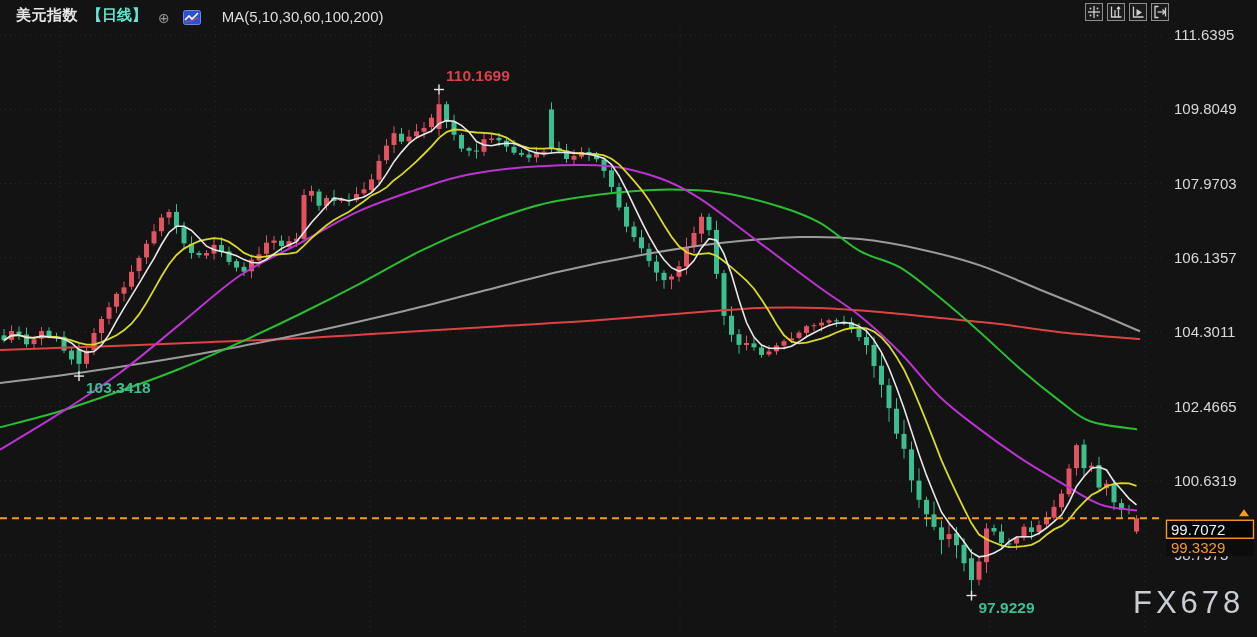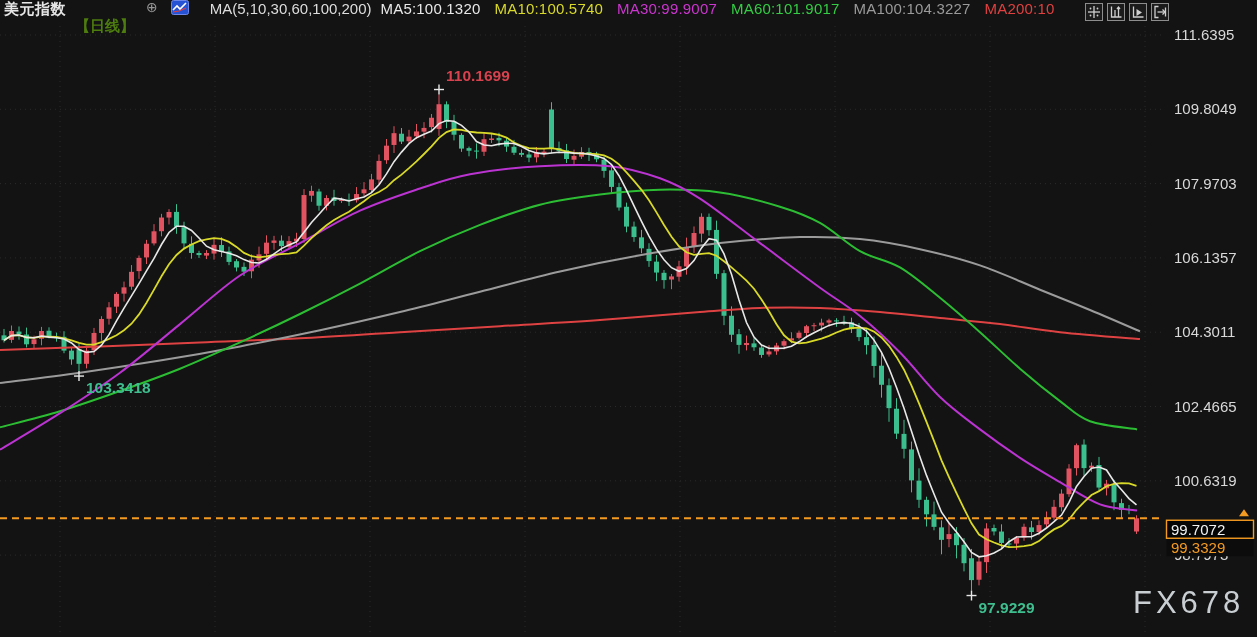--- a/index.html
+++ b/index.html
@@ -2,24 +2,24 @@
 <html><head>
 <meta charset="utf-8">
 <style>
   html,body{margin:0;padding:0;background:#121312;}
   body{width:1257px;height:637px;position:relative;overflow:hidden;
        font-family:"Liberation Sans","DejaVu Sans",sans-serif;}
   #stage{position:absolute;inset:0;width:1257px;height:637px;}
   #chart{position:absolute;left:0;top:0;}
   
   #topbar{position:absolute;left:0;top:0;width:1016px;height:25px;display:flex;
-          align-items:flex-start;gap:9px;padding-left:4px;box-sizing:border-box;
+          align-items:flex-end;gap:9px;padding-left:16px;box-sizing:border-box;
           font-size:15px;z-index:5;white-space:nowrap;}
   .tb-title{color:#e6e6e6;font-weight:bold;letter-spacing:.5px;}
-  .tb-period{color:#4d7c0f;font-weight:bold;margin-top:17px;}
+  .tb-period{color:#5eead4;font-weight:bold;margin-top:17px;}
   .tb-plus{color:#979797;font-size:14px;line-height:1;margin-left:2px;cursor:pointer;}
   .tb-chart-icon{display:inline-flex;margin-left:4px;cursor:pointer;}
   .tb-ma-settings{color:#dddddd;margin-left:12px;}
   #ma-values{display:flex;gap:14px;}
   #ma-values span{letter-spacing:.2px;}
   #win-icons{position:absolute;right:88px;top:3px;display:flex;gap:4px;z-index:6;}
   .win-btn{width:18px;height:18px;border:1px solid #8d8d8d;background:#1b1b1b;
            display:flex;align-items:center;justify-content:center;cursor:pointer;box-sizing:border-box;}
   .win-btn svg{display:block;}
 </style>
@@ -399,28 +399,20 @@
     <span class="tb-period">【日线】</span>
     <span class="tb-plus">⊕</span>
     <span class="tb-chart-icon">
       <svg width="18" height="15" viewBox="0 0 18 15">
         <rect x="0.5" y="0.5" width="17" height="14" rx="2" fill="#2653d4" stroke="#6d86e8"></rect>
         <polyline points="2,10 6,6 9,9 15,3" fill="none" stroke="#ffffff" stroke-width="1.6"></polyline>
         <polyline points="2,12 8,11 15,8" fill="none" stroke="#e04040" stroke-width="1.2"></polyline>
       </svg>
     </span>
     <span class="tb-ma-settings">MA(5,10,30,60,100,200)</span>
-    <span id="ma-values">
-        <span style="color: rgb(232, 232, 232);">MA5:100.1320</span>
-        <span style="color: rgb(217, 217, 42);">MA10:100.5740</span>
-        <span style="color: rgb(204, 53, 208);">MA30:99.9007</span>
-        <span style="color: rgb(53, 204, 69);">MA60:101.9017</span>
-        <span style="color: rgb(154, 154, 154);">MA100:104.3227</span>
-        <span style="color: rgb(224, 64, 64);">MA200:10</span>
-      </span>
   </div>
 
   <div id="win-icons">
     <span class="win-btn">
       <svg width="14" height="14" viewBox="0 0 14 14" stroke="#cfcfcf" stroke-width="1.3">
         <line x1="7" y1="1" x2="7" y2="13"></line>
           <line x1="1" y1="7" x2="13" y2="7"></line>
         <circle cx="3.5" cy="3.5" r="0.9" fill="#cfcfcf" stroke="none"></circle>
         <circle cx="10.5" cy="3.5" r="0.9" fill="#cfcfcf" stroke="none"></circle>
         <circle cx="3.5" cy="10.5" r="0.9" fill="#cfcfcf" stroke="none"></circle>

